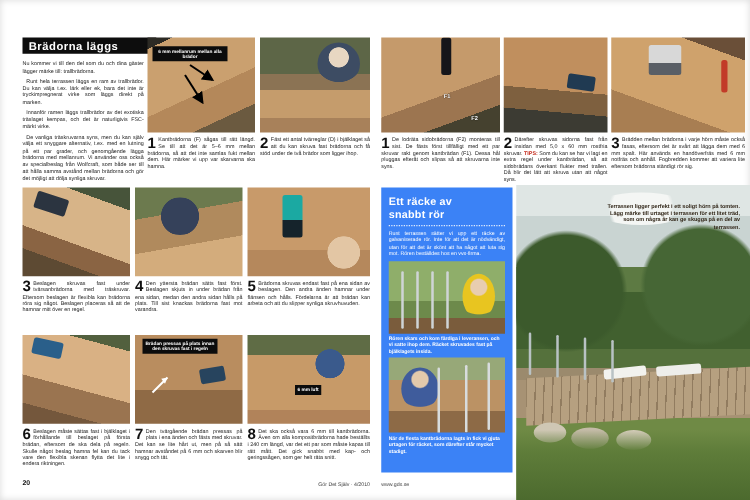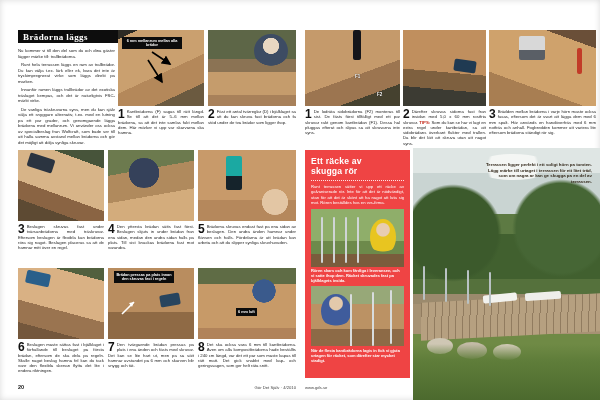--- a/index.html
+++ b/index.html
@@ -11,40 +11,40 @@
   .photo{background:#c3976a;overflow:hidden;}
   .boards{background-image:repeating-linear-gradient(88deg,rgba(60,30,5,.25) 0 1px,rgba(255,255,255,.08) 1px 2px,transparent 2px 9px);}
   .boardsV{background-image:repeating-linear-gradient(4deg,rgba(60,30,5,.22) 0 1px,transparent 1px 8px);}
   .intro{font-size:4.3px;line-height:5.5px;color:#222;text-align:justify;}
   .intro p{margin:0 0 3px 0;text-indent:3px;}
   .intro p:first-child{text-indent:0;}
   .cap{font-size:4.3px;line-height:5.3px;color:#1c1c1c;text-align:justify;}
   .stepnum{float:left;font-size:12px;font-weight:bold;line-height:10px;margin:0 2px 0 0;color:#111;}
   .ptag{position:absolute;background:#0c0c0c;color:#fff;font-size:3.8px;line-height:4.6px;font-weight:bold;text-align:center;padding:1.5px 2px;}
   .anno{position:absolute;color:#fff;font-size:4.5px;font-weight:bold;text-shadow:0 0 1px #000;}
-  .greenbox{background:#ef4444;color:#fff;padding:7px 6px 5px 6px;box-sizing:border-box;}
+  .greenbox{background:#3b82f6;color:#fff;padding:7px 6px 5px 6px;box-sizing:border-box;}
   .gb-h{font-size:8.6px;font-weight:bold;line-height:9.5px;letter-spacing:.2px;}
   .gb-dots{border:none;border-top:1.5px dotted rgba(255,255,255,.85);margin:4px 0 3px 0;}
   .gb-body{font-size:4.2px;line-height:5.4px;text-align:justify;}
   .gb-cap{font-size:4px;line-height:5px;font-weight:bold;margin-top:1.5px;}
   .gb-photo{width:100%;margin-top:3px;position:relative;overflow:hidden;}
   .hero-cap{font-size:4.4px;line-height:5.6px;color:#33281a;font-weight:bold;text-align:right;}
   .footer{font-size:4.2px;color:#444;}
   .pn{font-size:5.5px;font-weight:bold;color:#111;}
   .drill{position:absolute;border-radius:2px;}
   .blob{position:absolute;border-radius:50%;}
 </style>
 </head>
 <body>
 
 <div class="spread">
 
   <div class="abs" style="left:0;top:0;width:300px;height:400px;">
 
-    <div class="title-box t-left abs" style="left:18px;top:30px;width:97px;height:13px;font-family:Liberation Serif, serif;">
+    <div class="title-box t-left abs" style="left:18px;top:30px;width:97px;height:13px;">
       <span>Brädorna läggs</span>
     </div>
 
     <div class="intro abs" style="left:18px;top:48px;width:97px;height:95px;">
       <p>Nu kommer vi till den del som du och dina gäster lägger märke till: trallbrädorna.</p>
       <p>Runt hela terrassen läggs en ram av trallbrädor. Du kan välja t.ex. lärk eller ek, bara det inte är tryckimpregnerat virke som läggs direkt på marken.</p>
       <p>Innanför ramen läggs trallbrädor av det exotiska träslaget kempas, och det är naturligtvis FSC-märkt virke.</p>
       <p>De vanliga träskruvarna syns, men du kan själv välja ett snyggare alternativ, t.ex. med en lutning på ett par grader, och genomgående lägga brädorna med mellanrum. Vi använder oss också av specialbeslag från Wolfcraft, som både ser till att hålla samma avstånd mellan brädorna och gör det möjligt att dölja synliga skruvar.</p>
     </div>
 
@@ -161,21 +161,21 @@
       <span style="color:#c42b1c;font-weight:bold;">TIPS:</span>
       <span>Som du kan se har vi lagt en extra regel under kantbrädan, så att sidobrädans överkant flukter med trallen. Då blir det lätt att skruva utan att något syns.</span>
     </div>
     <div class="cap abs" style="left:189px;top:109px;width:107px;">
       <span class="stepnum">3</span>
       <span>Brädden mellan brädorna i varje hörn måste också fasas, eftersom det är svårt att lägga dem med 6 mm spalt. Här används en handöverfräs med 6 mm notfräs och anhåll. Fogbredden kommer att variera lite eftersom brädorna ständigt rör sig.</span>
     </div>
 
     <div class="greenbox abs" style="left:5px;top:150px;width:105px;height:228px;">
       <div class="gb-h">Ett räcke av</div>
-      <div class="gb-h">skugga rör</div>
+      <div class="gb-h">snabbt rör</div>
       <hr class="gb-dots">
       <div class="gb-body">Runt terrassen sätter vi upp ett räcke av galvaniserade rör. Inte för att det är nödvändigt, utan för att det är skönt att ha något att luta sig mot. Rören beställdes hos en vvs-firma.</div>
       <div class="gb-photo" style="height:58px;background:linear-gradient(180deg,#8fae6a 0 55%,#6d8a4b 55% 78%,#7a5c3c 78%);">
         <div class="blob" style="right:8px;top:10px;width:26px;height:36px;background:radial-gradient(circle at 50% 30%,#e8cdb0 0 22%,#e8c520 26% 75%,transparent 78%);"></div>
         <div class="drill" style="left:10px;top:8px;width:2px;height:46px;background:#cfd4d6;box-shadow:12px 0 #cfd4d6,24px 0 #cfd4d6,36px 0 #cfd4d6;"></div>
       </div>
       <div class="gb-cap">Rören skars och kom färdiga i leveransen, och vi satte ihop dem. Räcket skruvades fast på bjälklagets insida.</div>
       <div class="gb-photo" style="height:60px;background:linear-gradient(180deg,#97a878 0 30%,#bb9264 30% 72%,#8d6a46 72%);">
         <div class="blob" style="left:10px;top:8px;width:30px;height:34px;background:radial-gradient(circle at 50% 28%,#e3c9ab 0 22%,#3f5c9c 26% 75%,transparent 78%);"></div>
         <div class="drill" style="right:12px;top:4px;width:2.5px;height:54px;background:#d8dcdd;box-shadow:-18px 2px #d8dcdd,-40px 4px #d8dcdd;"></div>

